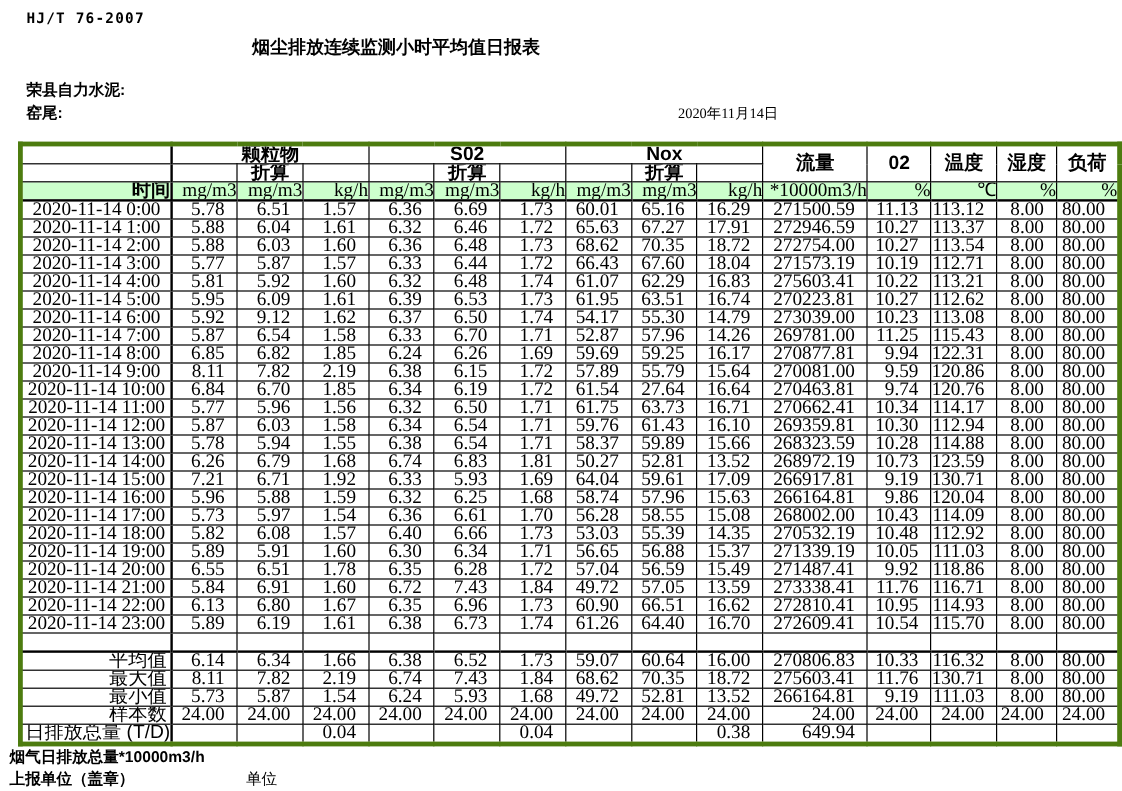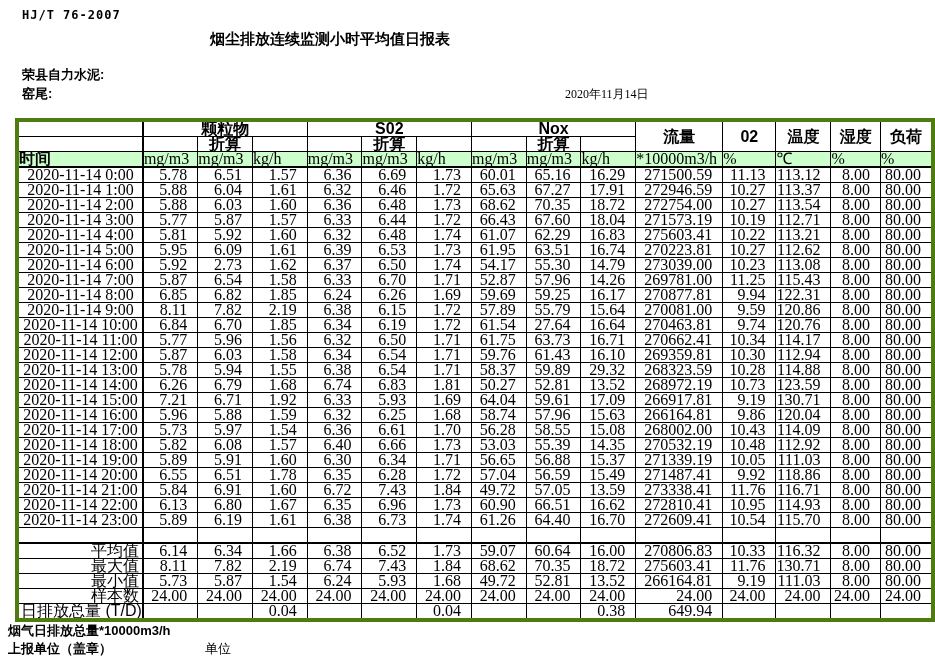--- a/index.html
+++ b/index.html
@@ -21,21 +21,21 @@
     position:absolute;left:15px;top:118px;border-collapse:collapse;table-layout:fixed;
     font-size:16px;border:4px solid #4d7c0f;
   }
   #report td{
     border:1px solid #000;height:14px;line-height:14px;padding:0;
     overflow:hidden;white-space:nowrap;font-family:"Liberation Serif",serif;
   }
   #report thead td{text-align:center;}
   #report tr.h1 td,#report tr.h2 td{font-weight:bold;font-family:"Liberation Sans",sans-serif;}
   #report tr.unit-row td{
-    background:#ccffcc;border-bottom:2px solid #000;text-align:left;
+    background:#ccffcc;border-bottom:2px solid #000;text-align:right;
     font-family:"Liberation Serif",serif;
     margin-left:48px;
   }
   #report tr.unit-row td.tcol{font-weight:bold;font-family:"Liberation Sans",sans-serif;}
   #report td.tcol{border-right:2px solid #000;}
   #report tbody td.time{text-align:center;}
   #report tbody td.num{text-align:right;padding-right:10px;}
   #report tbody td.sum-label{text-align:right;padding-right:3px;font-family:"Liberation Sans",sans-serif;padding-left:34px;}
   #report tbody td.lab-left{text-align:left;padding-left:2px;font-family:"Liberation Sans",sans-serif;}
   #report tr.first-sum td{border-top:2px solid #000;}
@@ -208,21 +208,21 @@
         <td class="num">16.74</td>
         <td class="num">270223.81</td>
         <td class="num">10.27</td>
         <td class="num">112.62</td>
         <td class="num">8.00</td>
         <td class="num">80.00</td>
       </tr>
       <tr>
         <td class="tcol time">2020-11-14  6:00</td>
         <td class="num">5.92</td>
-        <td class="num">2.73</td>
+        <td class="num">9.12</td>
         <td class="num">1.62</td>
         <td class="num">6.37</td>
         <td class="num">6.50</td>
         <td class="num">1.74</td>
         <td class="num">54.17</td>
         <td class="num">55.30</td>
         <td class="num">14.79</td>
         <td class="num">273039.00</td>
         <td class="num">10.23</td>
         <td class="num">113.08</td>
@@ -334,21 +334,21 @@
       <tr>
         <td class="tcol time">2020-11-14 13:00</td>
         <td class="num">5.78</td>
         <td class="num">5.94</td>
         <td class="num">1.55</td>
         <td class="num">6.38</td>
         <td class="num">6.54</td>
         <td class="num">1.71</td>
         <td class="num">58.37</td>
         <td class="num">59.89</td>
-        <td class="num">29.32</td>
+        <td class="num">15.66</td>
         <td class="num">268323.59</td>
         <td class="num">10.28</td>
         <td class="num">114.88</td>
         <td class="num">8.00</td>
         <td class="num">80.00</td>
       </tr>
       <tr>
         <td class="tcol time">2020-11-14 14:00</td>
         <td class="num">6.26</td>
         <td class="num">6.79</td>

